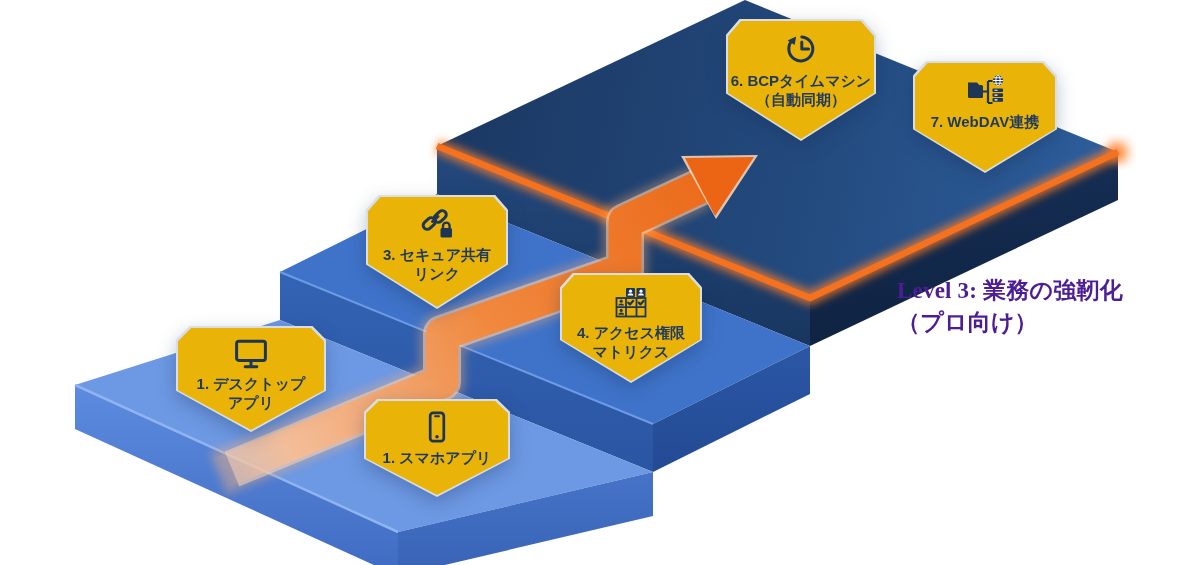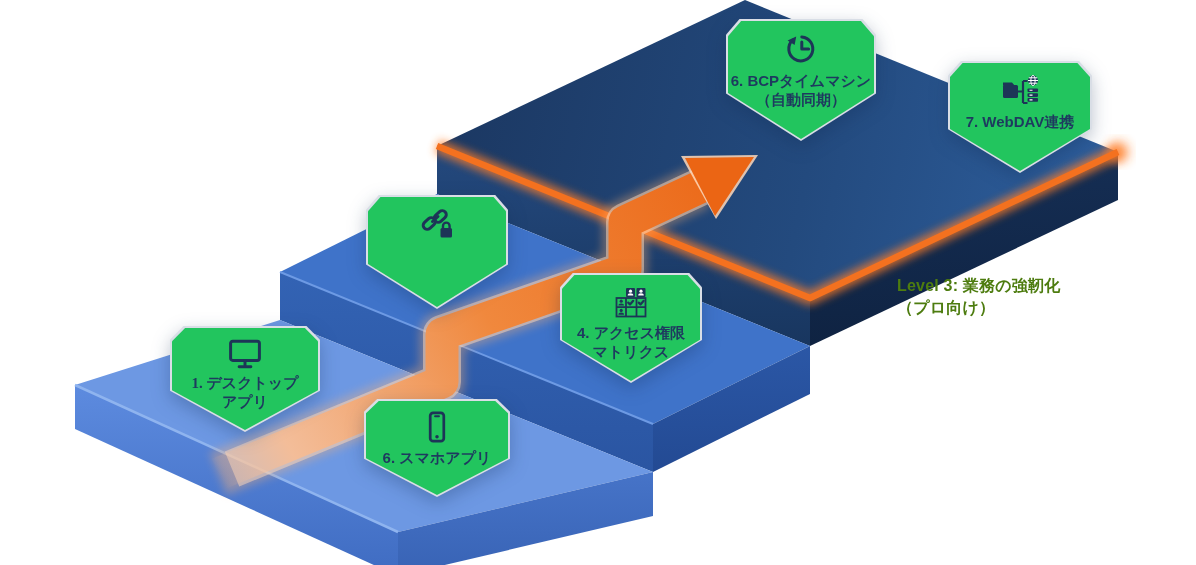--- a/index.html
+++ b/index.html
@@ -12,43 +12,43 @@
   
   .badge{
     position:absolute;
     filter:drop-shadow(0 6px 9px rgba(16,38,80,.28));
   }
   .badge-border{
     position:absolute;inset:0;background:#d9dee6;
     clip-path:polygon(9% 0,91% 0,100% 13%,100% 61%,50% 100%,0 61%,0 13%);
   }
   .badge-inner{
-    position:absolute;inset:2px;background:#22c55e;
+    position:absolute;inset:2px;background:#eab308;
     clip-path:polygon(9% 0,91% 0,100% 13%,100% 61%,50% 100%,0 61%,0 13%);
     display:flex;flex-direction:column;align-items:center;justify-content:flex-start;
     padding-top:10px;box-sizing:border-box;
   }
   .badge .icon{color:#1d3557;line-height:0;flex:0 0 auto;}
   .badge .blabel{
     margin-top:4px;text-align:center;white-space:pre-line;
     font-size:15px;line-height:1.28;font-weight:700;color:#1e3a5f;
   }
   
-  .b1{left:170px;top:326px;width:150px;height:106px;font-family:Liberation Serif, serif;}
+  .b1{left:176px;top:326px;width:150px;height:106px;}
   .b2{left:364px;top:399px;width:146px;height:98px;}
   .b3{left:366px;top:195px;width:142px;height:114px;}
   .b4{left:560px;top:273px;width:142px;height:110px;text-decoration:underline;}
   .b5{left:548px;top:45px;width:146px;height:120px;}
   .b6{left:726px;top:19px;width:150px;height:122px;}
-  .b7{left:948px;top:61px;width:144px;height:112px;}
+  .b7{left:913px;top:61px;width:144px;height:112px;}
 
   
   .lvl{
-    position:absolute;font-weight:700;color:#4d7c0f;font-size:16px;
-    line-height:1.38;white-space:pre-line;letter-spacing:.2px;
+    position:absolute;font-weight:700;color:#4c1d95;font-size:23px;
+    line-height:1.38;white-space:pre-line;letter-spacing:.2px;font-family:Liberation Serif, serif;
   }
   .l1{left:507px;top:509px;}
   .l2{left:703px;top:393px;}
   .l3{left:897px;top:275px;}
 </style>
 </head>
 <body>
 
 <div class="stage">
 
@@ -146,38 +146,40 @@
   <div class="badge b2">
     <div class="badge-border"></div>
     <div class="badge-inner">
       <span class="icon">
         <svg width="24" height="33" viewBox="0 0 24 34" fill="none">
           <rect x="5" y="2" width="14" height="29" rx="3" stroke="currentColor" stroke-width="2.8"></rect>
           <path d="M10 5.5 h4" stroke="currentColor" stroke-width="2" stroke-linecap="round"></path>
           <circle cx="12" cy="26.5" r="1.8" fill="currentColor"></circle>
         </svg>
       </span>
-      <span class="blabel">6. スマホアプリ</span>
+      <span class="blabel">1. スマホアプリ</span>
     </div>
   </div>
 
   <div class="badge b3">
     <div class="badge-border"></div>
     <div class="badge-inner">
       <span class="icon">
         <svg width="38" height="34" viewBox="0 0 38 34" fill="none">
           <g stroke="currentColor" stroke-width="3">
             <rect x="4.5" y="12.5" width="13.5" height="8" rx="4" transform="rotate(-42 11.2 16.5)"></rect>
             <rect x="15.5" y="5.5" width="13.5" height="8" rx="4" transform="rotate(-42 22.2 9.5)"></rect>
           </g>
           <path d="M14.5 14.5 L20 9.5" stroke="currentColor" stroke-width="3" stroke-linecap="round"></path>
           <path d="M25 21.5 v-2.6 a3.3 3.3 0 0 1 6.6 0 V21.5" stroke="currentColor" stroke-width="2.4" fill="none"></path>
           <rect x="22.5" y="21" width="11.5" height="9.5" rx="1.5" fill="currentColor"></rect>
         </svg>
       </span>
+      <span class="blabel">3. セキュア共有
+リンク</span>
     </div>
   </div>
 
   <div class="badge b4">
     <div class="badge-border"></div>
     <div class="badge-inner">
       <span class="icon">
         <svg width="34" height="34" viewBox="0 0 34 34" fill="none">
           <rect x="12" y="3" width="9" height="9" rx="1" fill="currentColor"></rect>
           <rect x="22.5" y="3" width="9" height="9" rx="1" fill="currentColor"></rect>

